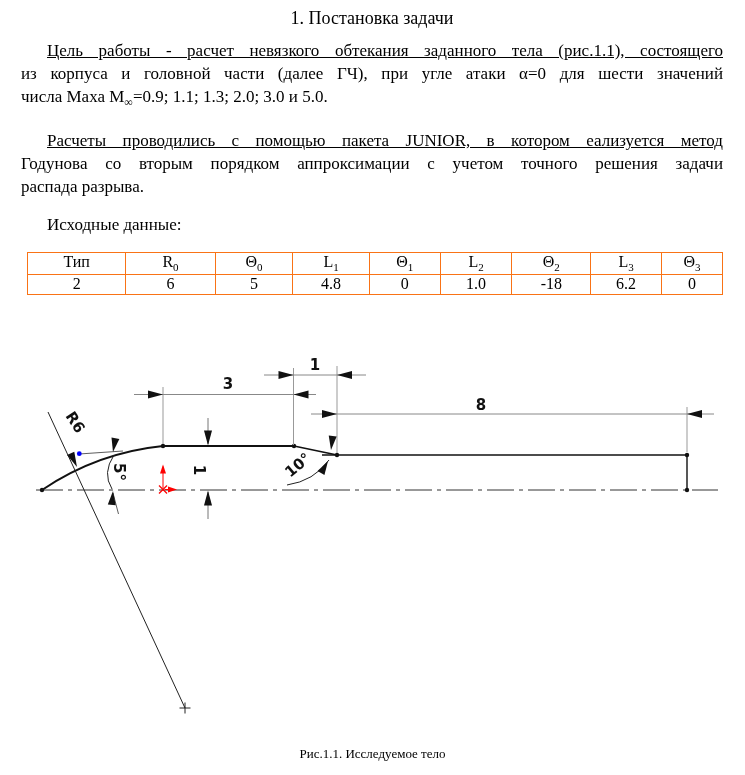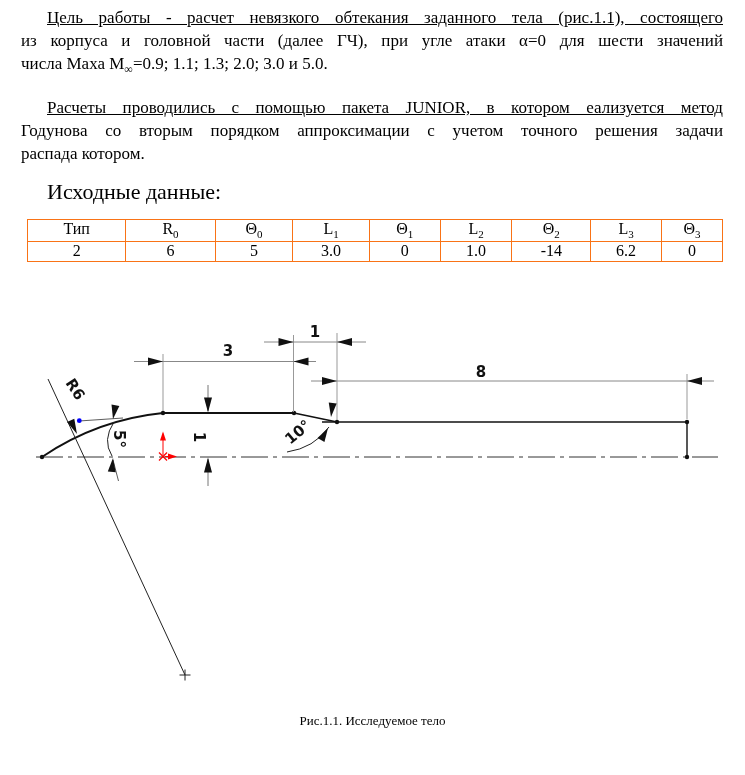--- a/index.html
+++ b/index.html
@@ -4,47 +4,48 @@
 <style>
   html,body{margin:0;padding:0;background:#ffffff;}
   body{width:745px;height:775px;font-family:"Liberation Serif",serif;color:#000;overflow:hidden;}
   .page{padding:6px 22px 0 21px;}
   .doc-title{font-size:18px;text-align:center;margin:2px 0 10px 0;font-weight:normal;}
   .para{margin:0 0 15px 0;}
   .pline{font-size:17px;line-height:23px;text-align:justify;text-align-last:justify;}
   .pline.first{text-indent:26px;text-decoration:underline;}
   .pline.last{text-align:right;text-align-last:left;}
   .pline sub{font-size:12px;}
-  .data-label{font-size:22px;line-height:23px;text-indent:26px;margin:0 0 16px 0;}
+  .data-label{font-size:17px;line-height:23px;text-indent:26px;margin:0 0 16px 0;}
   table.params{border-collapse:collapse;margin-left:6px;}
   table.params th,table.params td{
     border:1px solid #f97316;font-weight:normal;font-size:16px;
     text-align:center;vertical-align:middle;height:19px;padding:0;
   }
   table.params sub{font-size:11px;}
   .fig-svg{display:block;margin-top:43px;}
   .fig-caption{font-size:13px;text-align:center;margin-top:18px;}
   .dimtxt{font-family:"DejaVu Sans",sans-serif;font-weight:bold;font-size:15px;fill:#111;}
 </style>
 </head>
 <body>
 
 <div class="page">
 
+  <div class="doc-title">1. Постановка задачи</div>
 
   <div class="para">
     <div class="pline first">Цель работы - расчет невязкого обтекания заданного тела (рис.1.1), состоящего</div>
     <div class="pline">из корпуса и головной части (далее ГЧ), при угле атаки α=0 для шести значений</div>
     <div class="pline last"><span>числа Маха M</span><sub>∞</sub><span>=0.9; 1.1; 1.3; 2.0; 3.0 и 5.0.</span></div>
   </div>
 
   <div class="para">
     <div class="pline first">Расчеты проводились с помощью пакета JUNIOR, в котором еализуется метод</div>
     <div class="pline">Годунова со вторым порядком аппроксимации с учетом точного решения задачи</div>
-    <div class="pline last">распада котором.</div>
+    <div class="pline last">распада разрыва.</div>
   </div>
 
   <div class="data-label">Исходные данные:</div>
 
   <table class="params">
     <colgroup>
       <col style="width:100px">
         <col style="width:91px">
         <col style="width:79px">
       <col style="width:78px">
@@ -63,24 +64,24 @@
       <th><span>Θ</span><sub>1</sub></th>
       <th><span>L</span><sub>2</sub></th>
       <th><span>Θ</span><sub>2</sub></th>
       <th><span>L</span><sub>3</sub></th>
       <th><span>Θ</span><sub>3</sub></th>
     </tr>
     <tr>
       <td>2</td>
       <td>6</td>
       <td>5</td>
-      <td>3.0</td>
+      <td>4.8</td>
       <td>0</td>
       <td>1.0</td>
-      <td>-14</td>
+      <td>-18</td>
       <td>6.2</td>
       <td>0</td>
     </tr>
   </tbody>
     </table>
 </div>
 
 <svg class="fig-svg" width="745" height="390" viewBox="0 0 745 390" xmlns="http://www.w3.org/2000/svg">
 
   <line x1="36" y1="152" x2="718" y2="152" stroke="#333" stroke-width="1" stroke-dasharray="27 5 4 5"></line>

